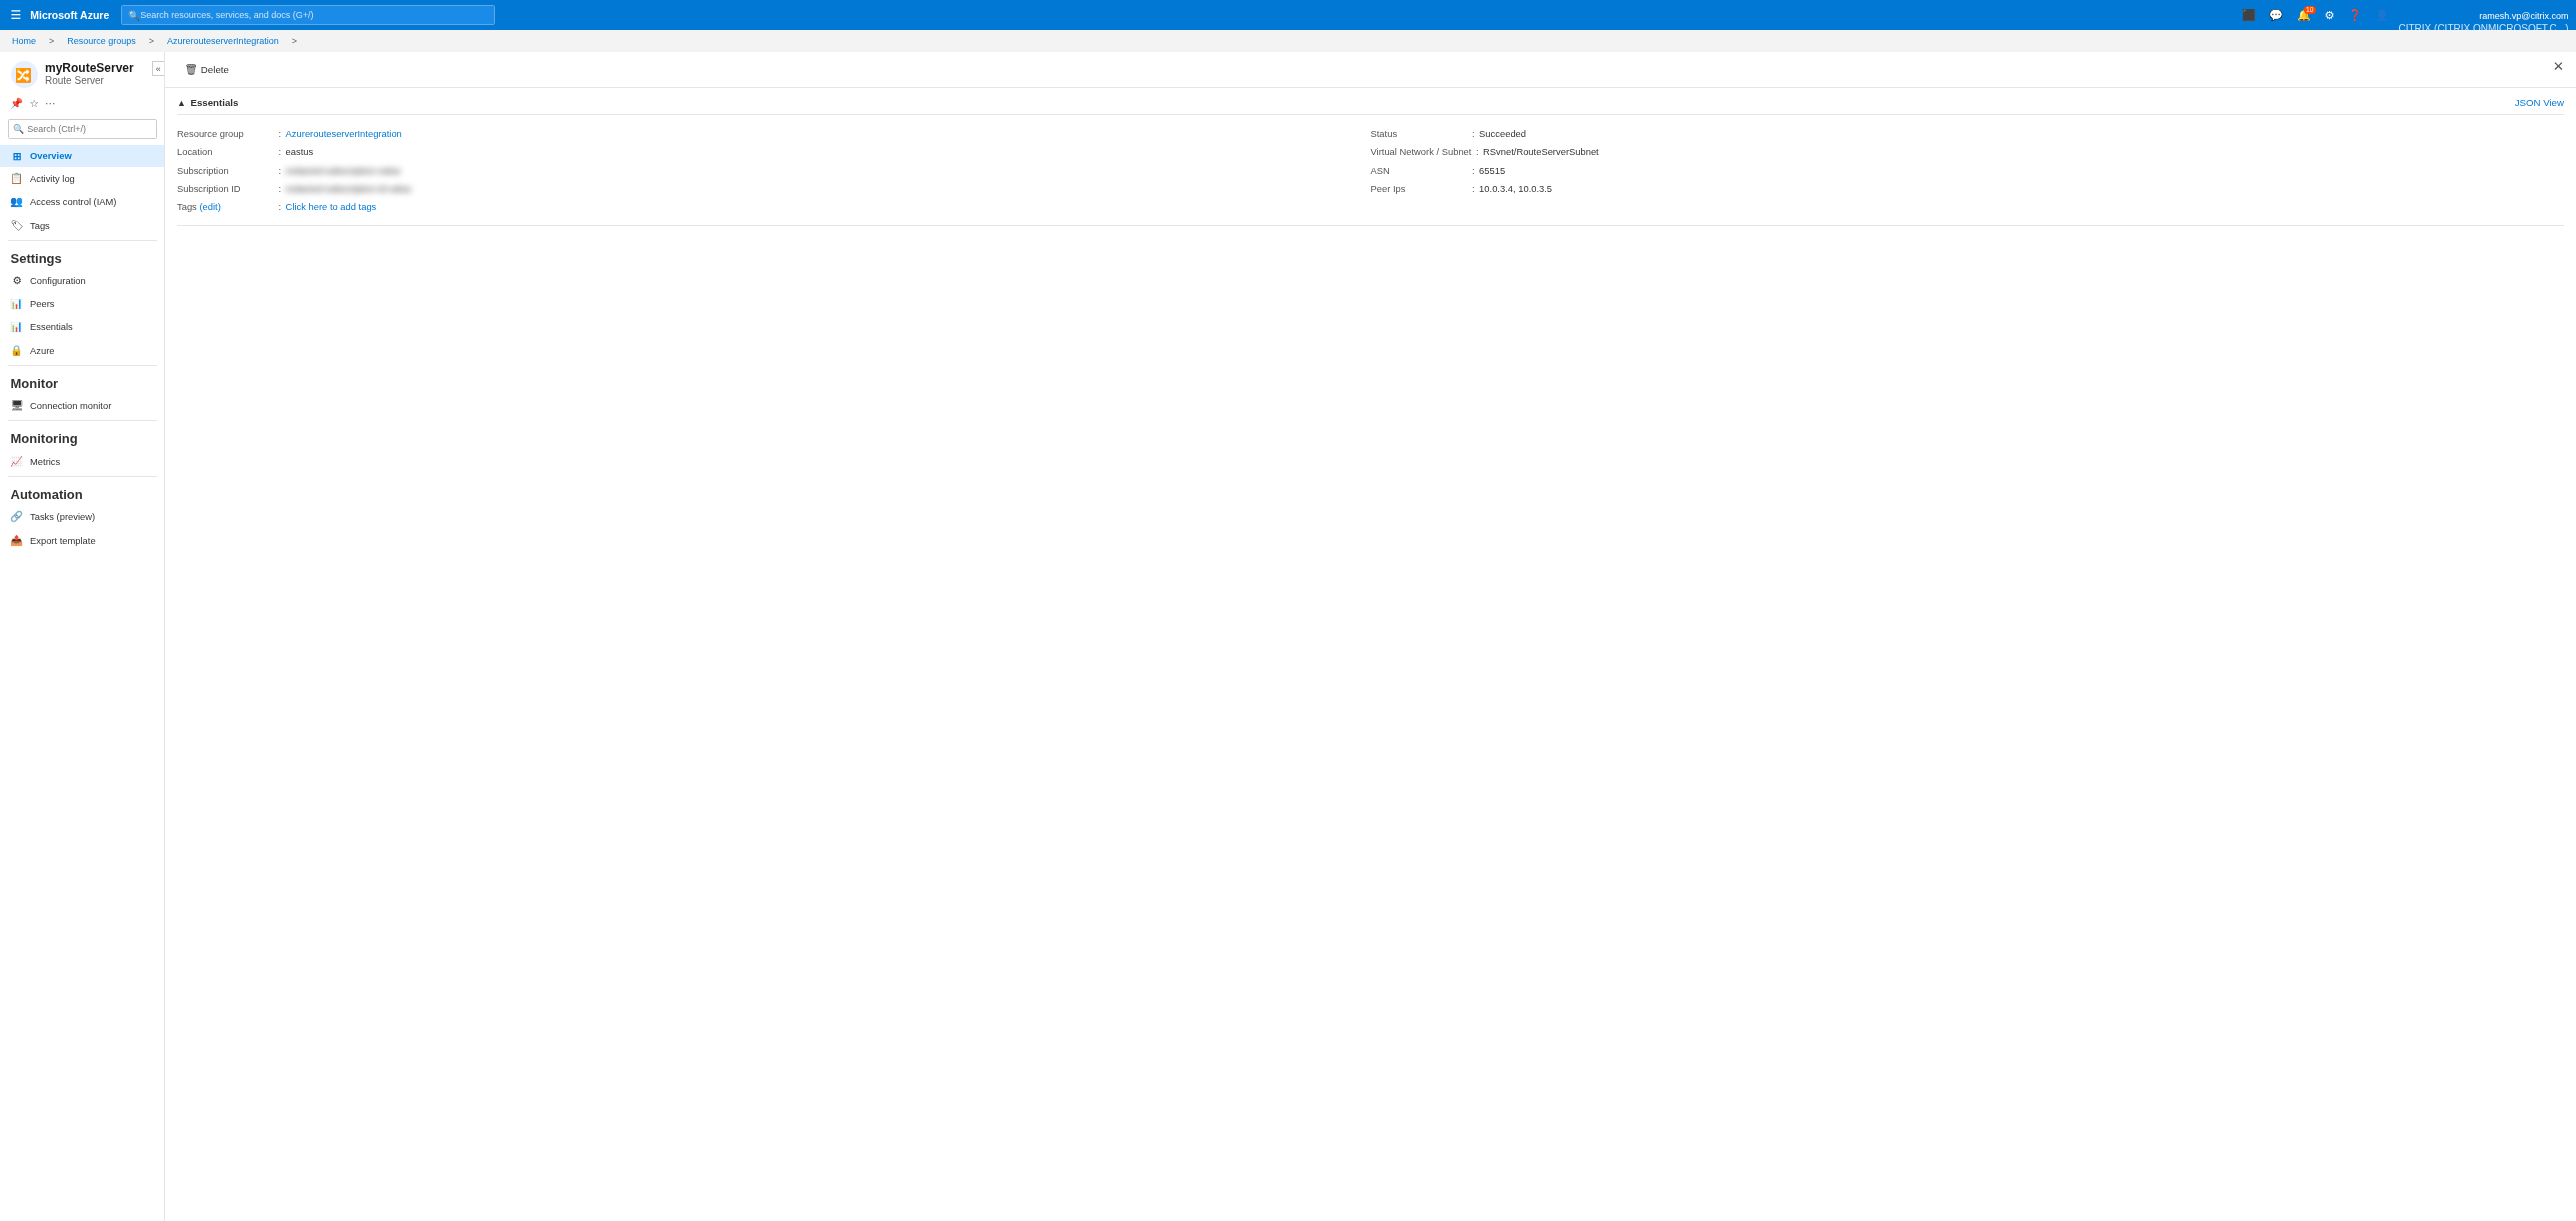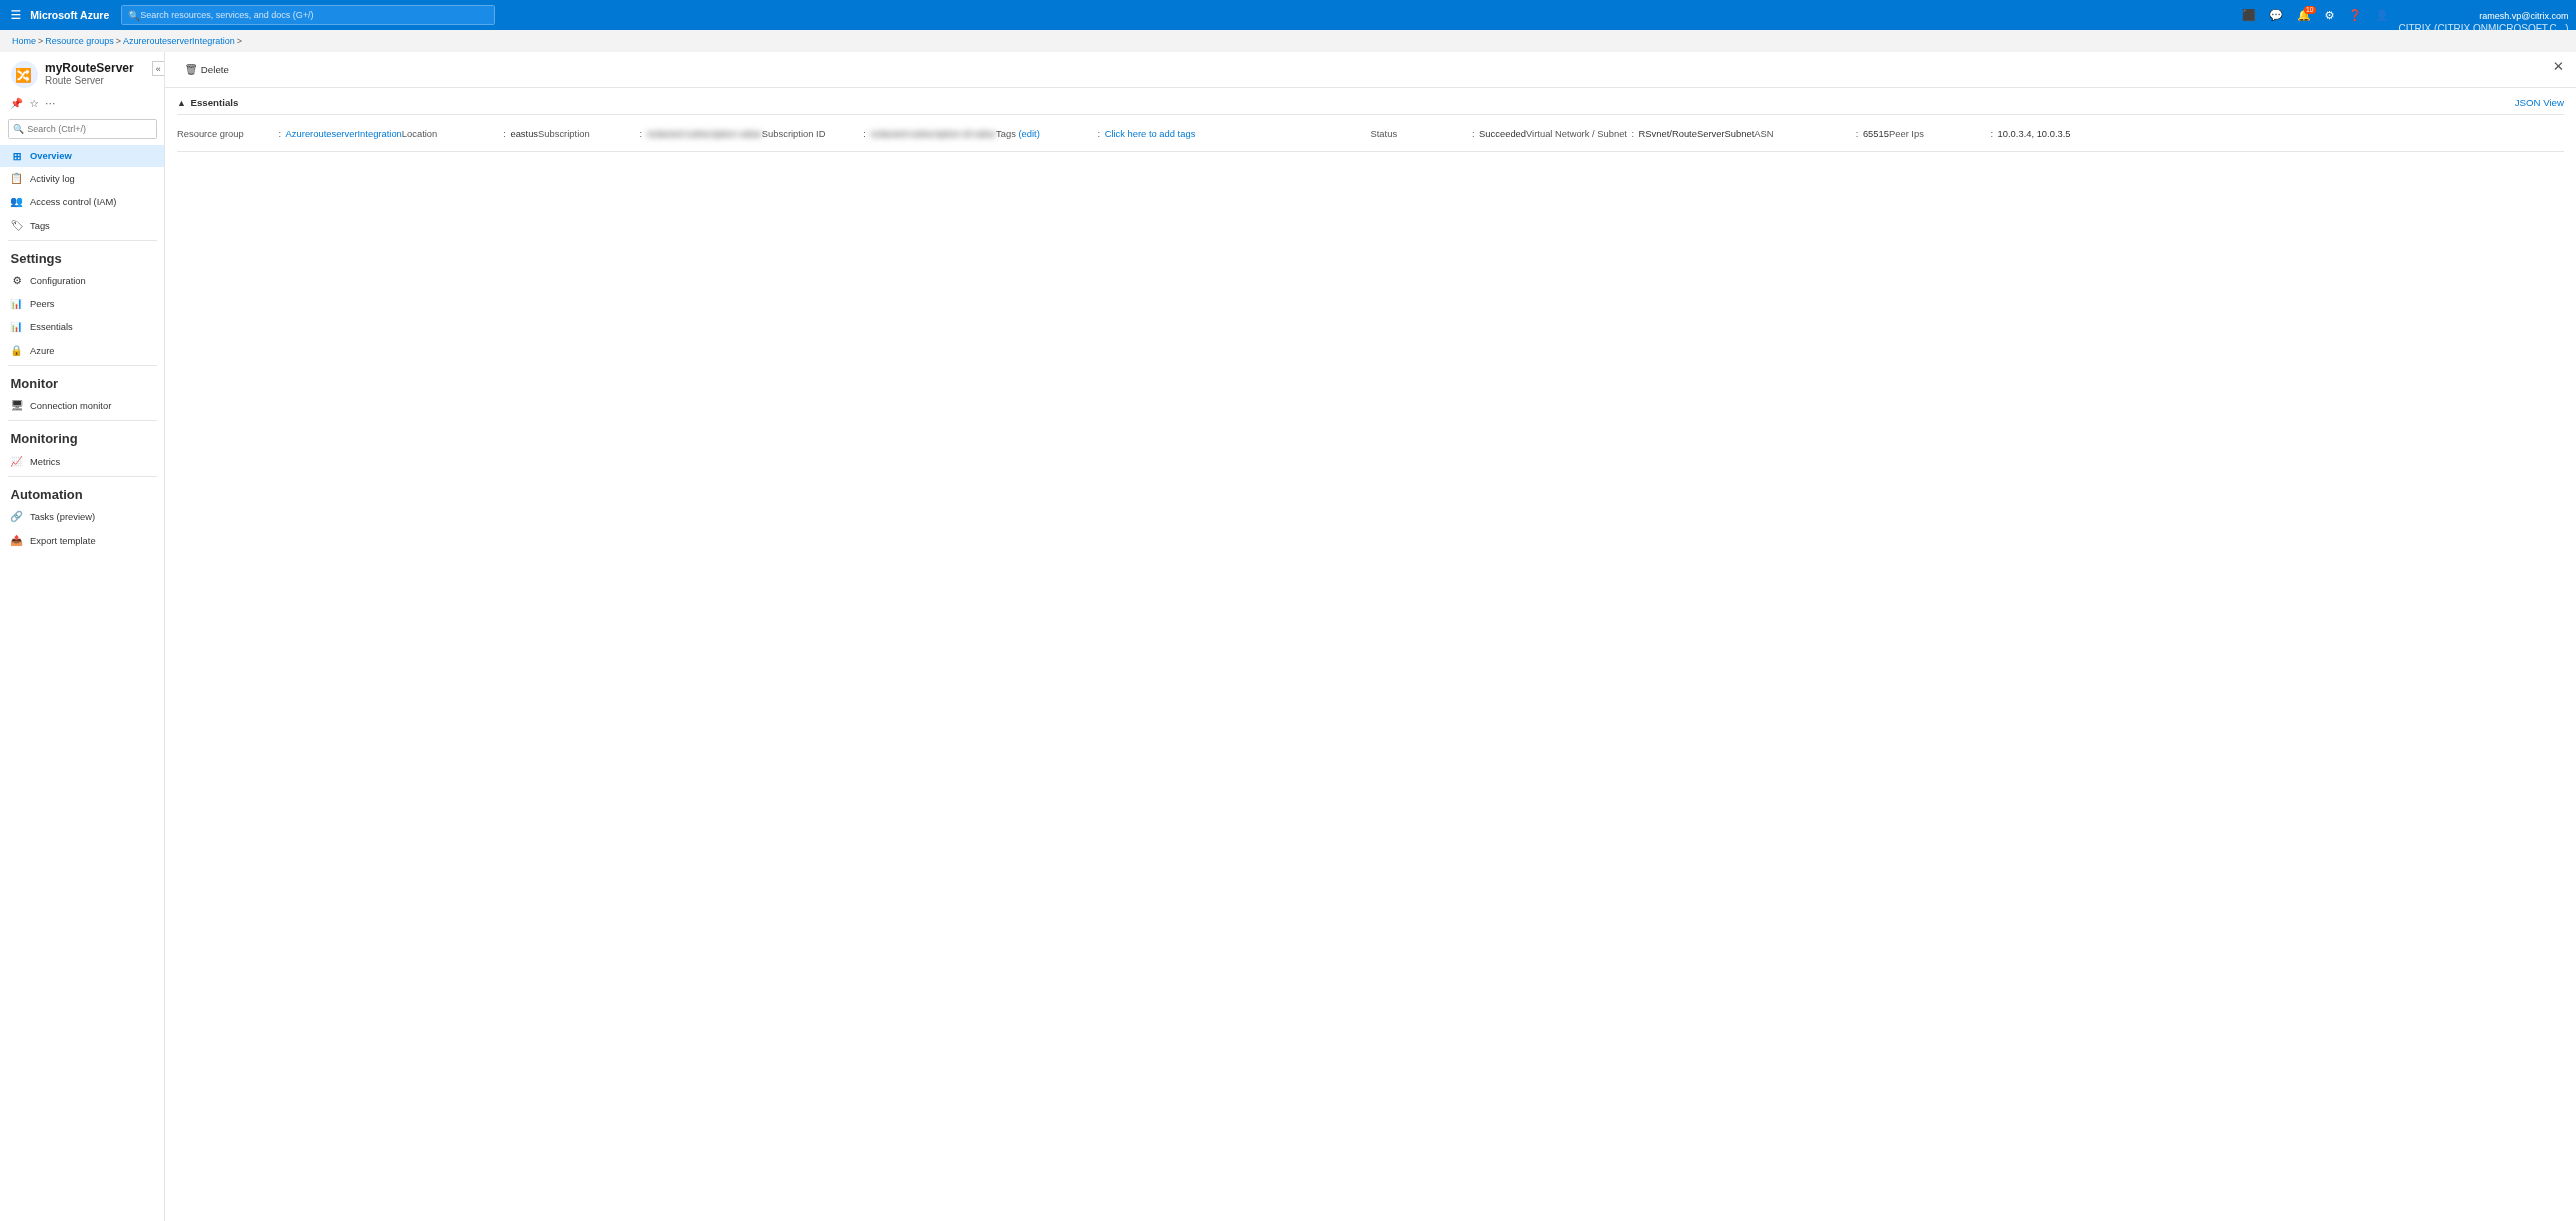--- a/index.html
+++ b/index.html
@@ -37,21 +37,21 @@
       position: absolute; top: 0; right: 0;
       background: #ff4500; color: #fff; border-radius: 6px;
       font-size: 6.7px; padding: 0.7px 2.2px; min-width: 10.5px; text-align: center;
     }
 
     
     .main-layout { display: flex; flex-direction: column; height: calc(100vh - 30px); }
 
     
     .breadcrumb {
-      display: flex; align-items: center; gap: 2px;
+      display: flex; align-items: center; gap: 13px;
       padding: 6px 12px; font-size: 9px; color: #0078d4;
       background: #f3f3f3;
     }
     .breadcrumb .sep { color: #666; }
     .breadcrumb a { color: #0078d4; text-decoration: none; cursor: pointer; }
 
     
     .content-area { display: flex; flex: 1; overflow: hidden; background: #fff; }
 
     
@@ -140,21 +140,21 @@
     }
     .essentials-title .chevron { font-size: 9px; }
     .json-view-link { color: #0078d4; font-size: 9.7px; cursor: pointer; text-decoration: none; }
 
     .essentials-divider { height: 0.7px; background: #e5e5e5; margin-bottom: 9px; }
 
     .essentials-grid {
       display: grid; grid-template-columns: 1fr 1fr;
       gap: 0; width: 100%;
     }
-    .essentials-col { display: flex; flex-direction: row; gap: 0; }
+    .essentials-col { display: flex; flex-direction: column; gap: 0; }
     .essentials-row {
       display: flex; align-items: flex-start;
       padding: 3.7px 0; gap: 0;
     }
     .ess-label {
       font-size: 9.4px; color: #555;
       min-width: 97px; flex-shrink: 0;
     }
     .ess-sep { color: #555; margin: 0 4.5px; font-size: 9.4px; }
     .ess-value { font-size: 9.4px; color: #333; }

